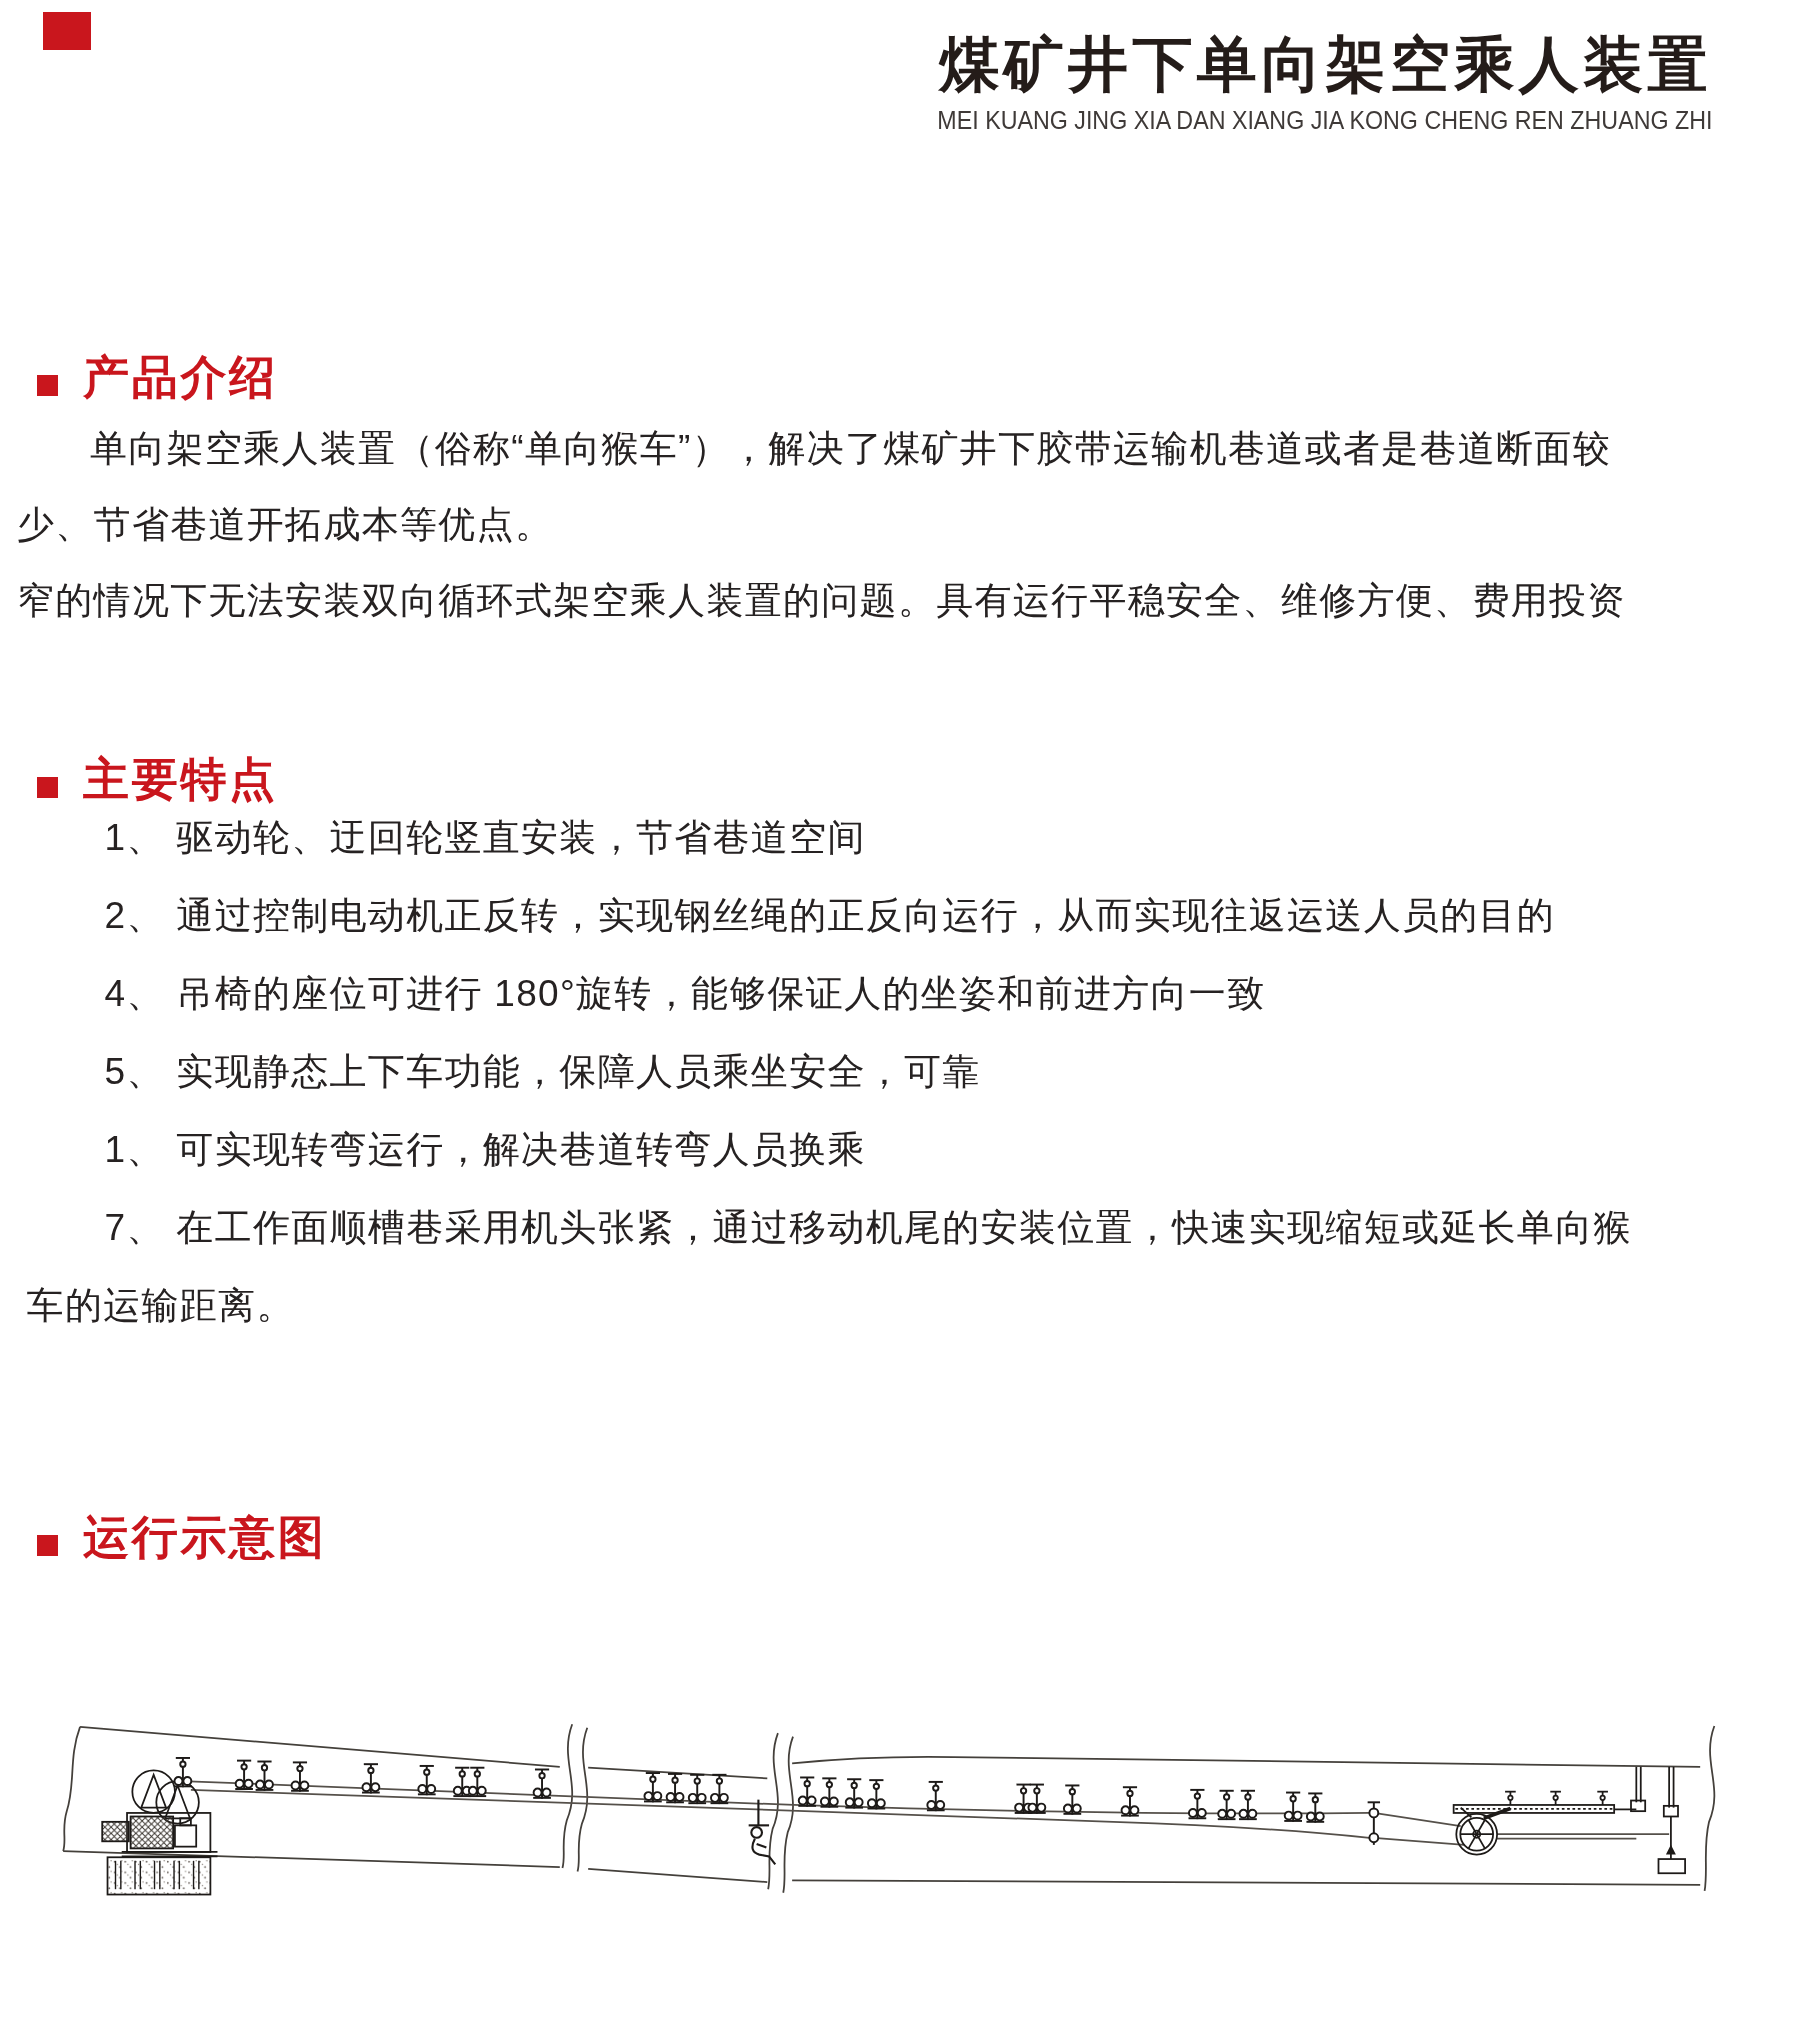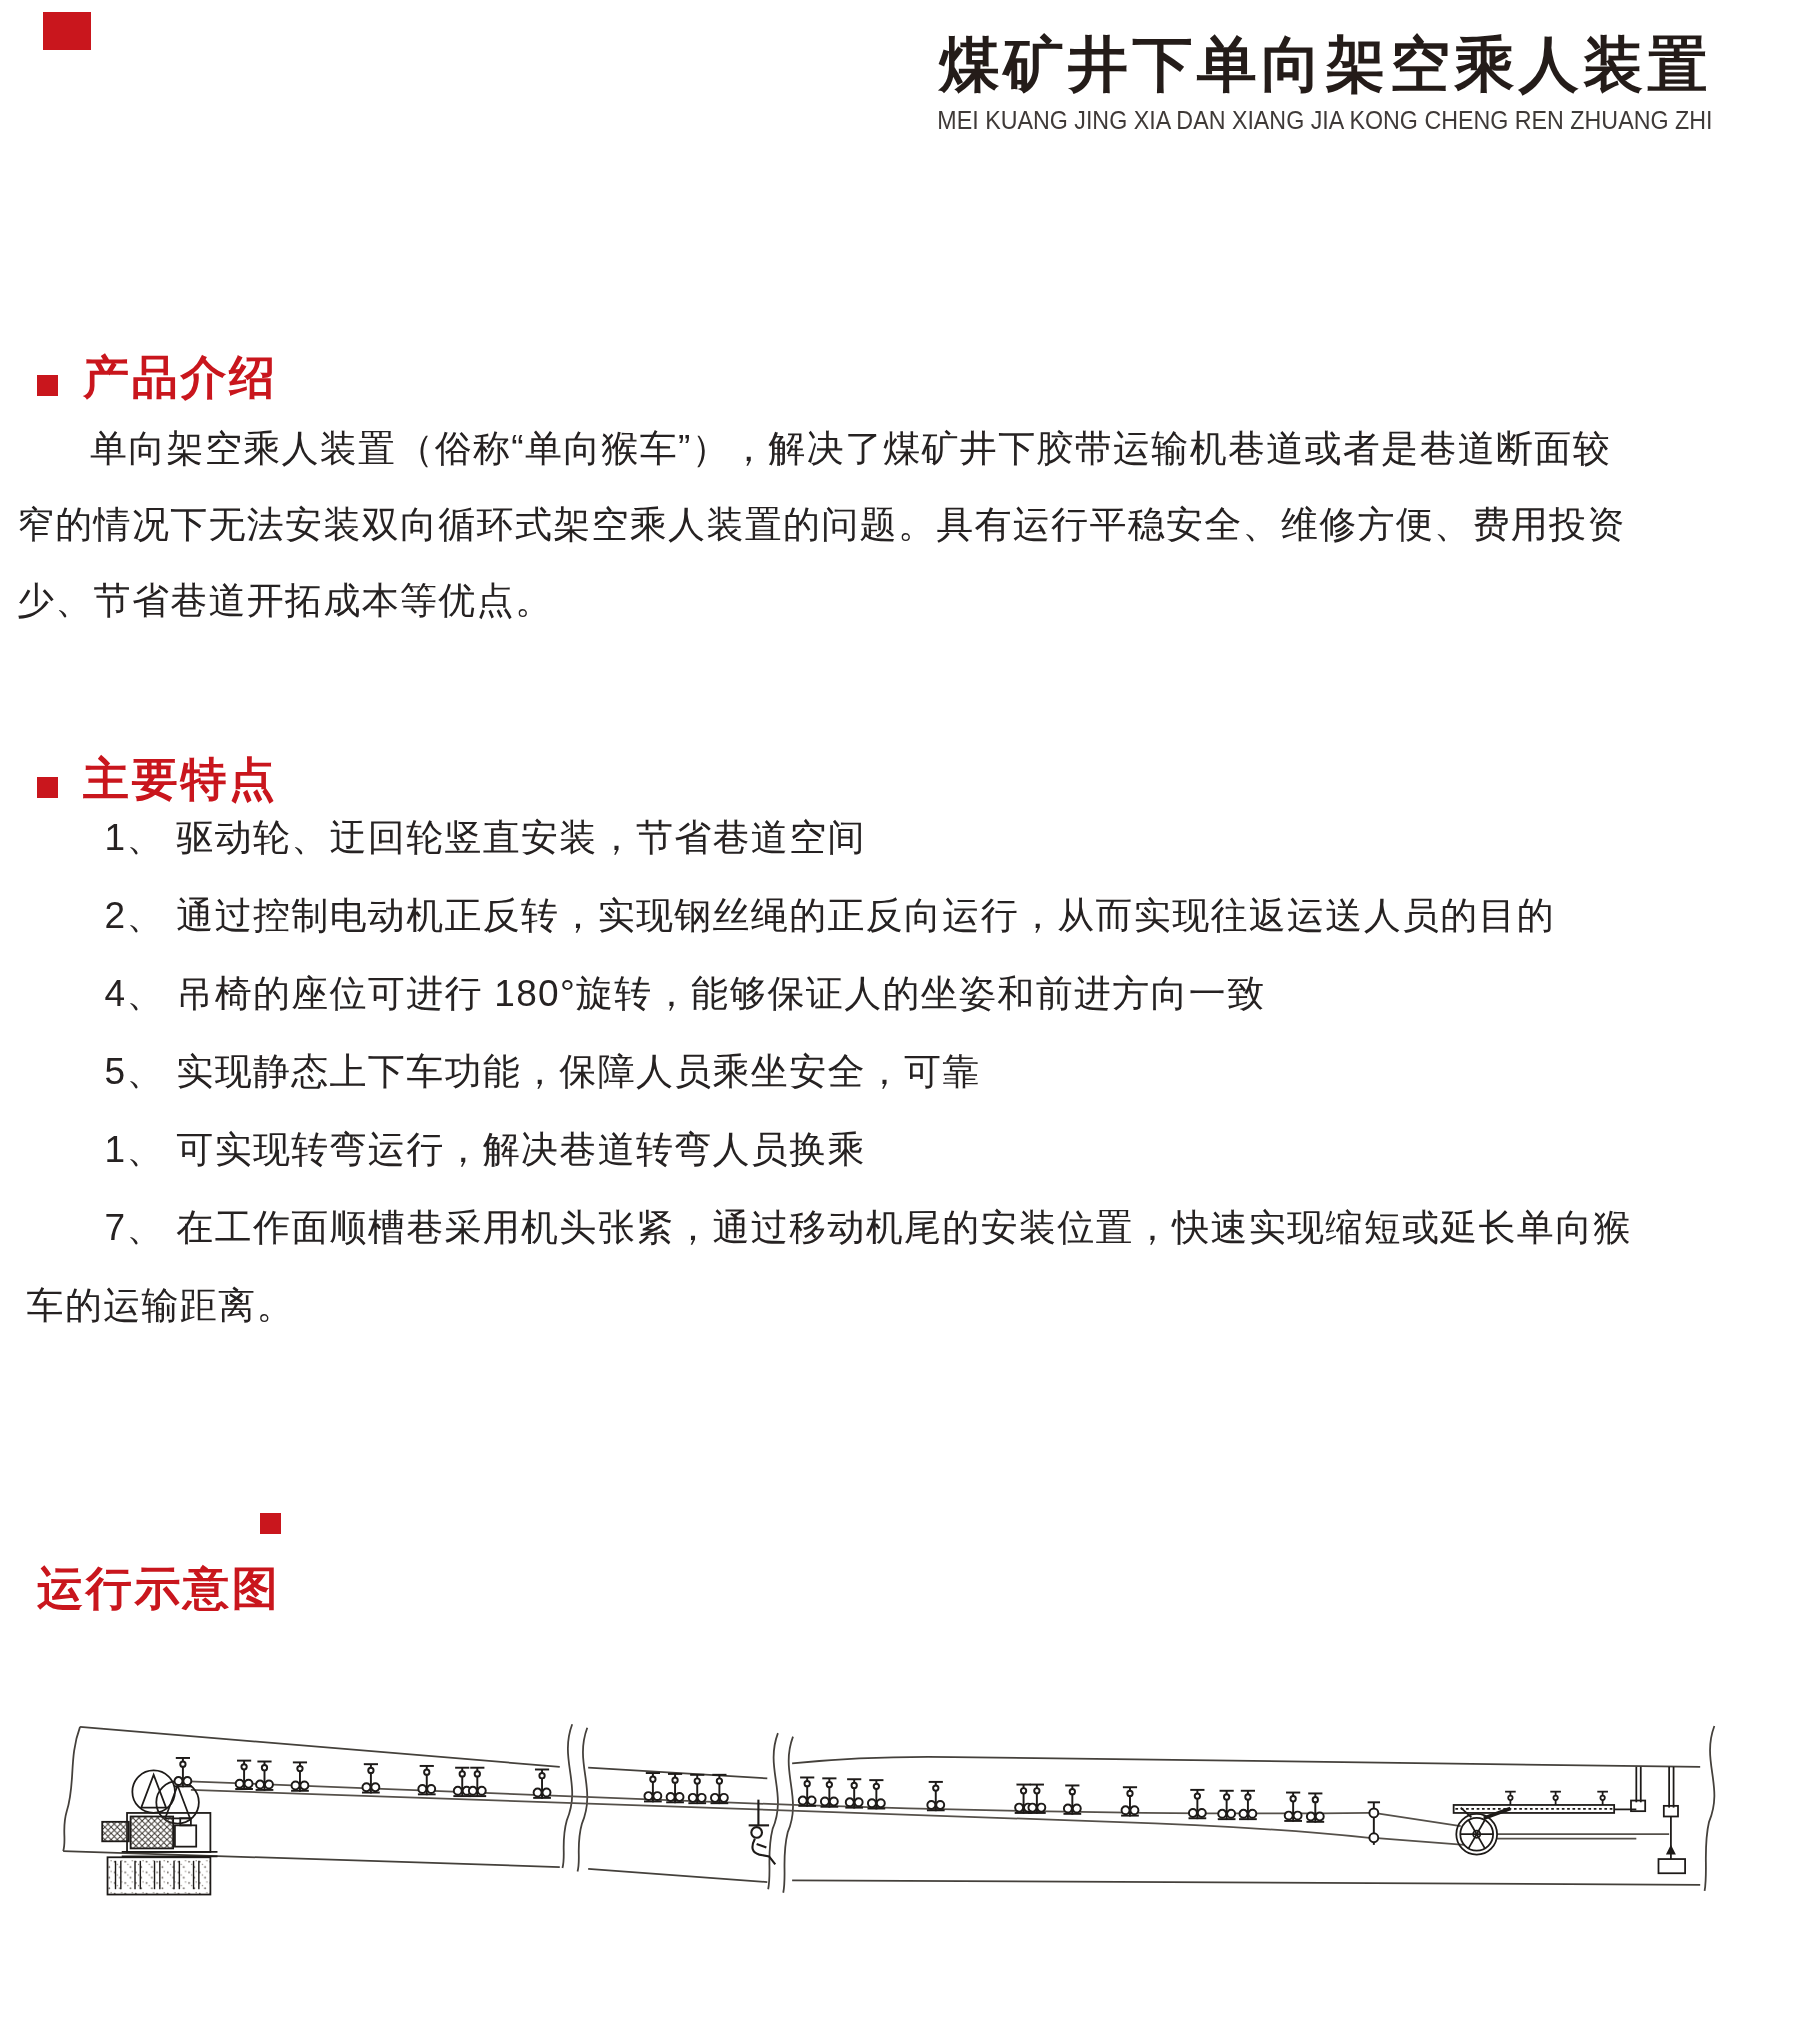--- a/index.html
+++ b/index.html
@@ -50,21 +50,21 @@
     width:21px;height:21px;margin-bottom:5.3px;
     background:var(--accent-red);flex:0 0 auto;
   }
   .sec-head h2{
     margin:0;font-size:46px;line-height:1.05;
     font-weight:bold;letter-spacing:2.7px;
     color:var(--accent-red);white-space:nowrap;
   }
   #intro-head{top:353px;}
   #features-head{top:755px;justify-content:flex-end;}
-  #diagram-head{top:1513px;flex-direction:column;}
+  #diagram-head{top:1513px;}
   
   .para{
     position:absolute;left:17px;width:1751px;
     font-size:37px;line-height:76px;letter-spacing:1.3px;
     color:var(--text-dark);
   }
   #intro-para{top:411px;}
   .para .line{white-space:nowrap;}
   .para .line.indent{text-indent:73px;}
   
@@ -94,22 +94,22 @@
     <div class="subtitle">MEI KUANG JING XIA DAN XIANG JIA KONG CHENG REN ZHUANG ZHI</div>
   </header>
 
   <div class="sec-head" id="intro-head">
     <span class="bullet"></span>
     <h2>产品介绍</h2>
   </div>
 
   <div class="para" id="intro-para">
     <div class="line indent">单向架空乘人装置（俗称“单向猴车”），解决了煤矿井下胶带运输机巷道或者是巷道断面较</div>
+    <div class="line">少、节省巷道开拓成本等优点。</div>
     <div class="line">窄的情况下无法安装双向循环式架空乘人装置的问题。具有运行平稳安全、维修方便、费用投资</div>
-    <div class="line">少、节省巷道开拓成本等优点。</div>
   </div>
 
   <div class="sec-head" id="features-head">
     <span class="bullet"></span>
     <h2>主要特点</h2>
   </div>
 
   <div class="feature-list">
     <div class="item">1、 驱动轮、迂回轮竖直安装，节省巷道空间</div>
     <div class="item">2、 通过控制电动机正反转，实现钢丝绳的正反向运行，从而实现往返运送人员的目的</div>

